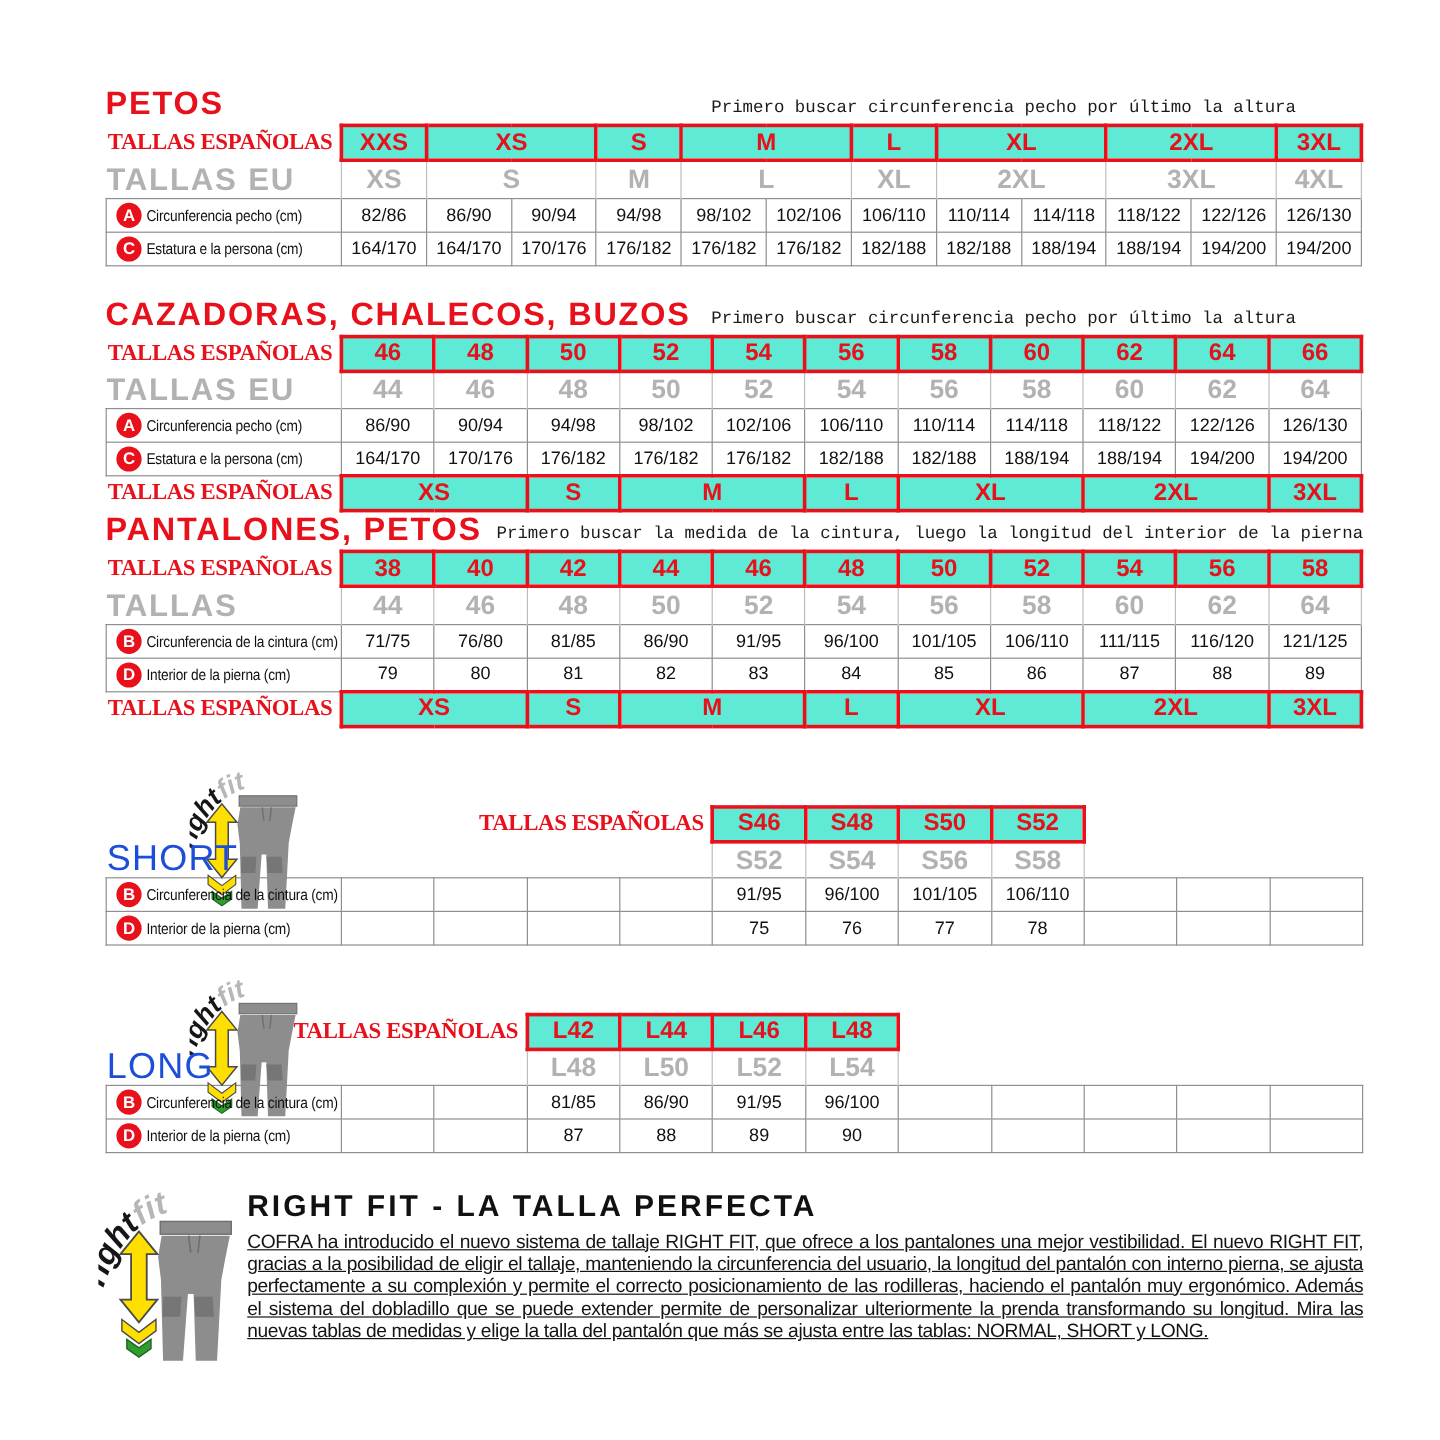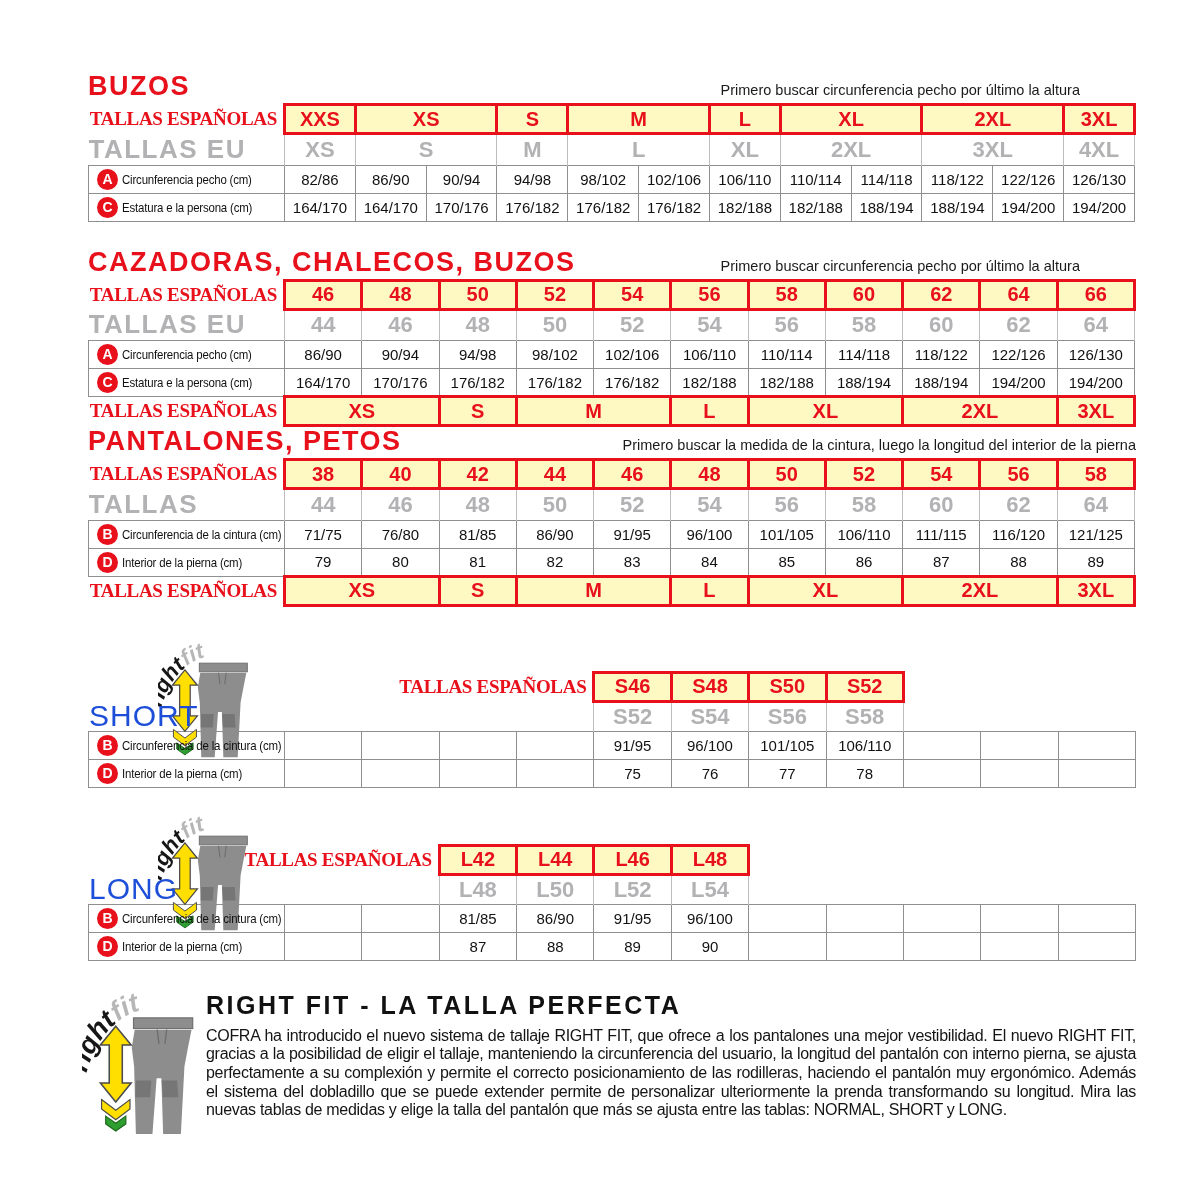--- a/index.html
+++ b/index.html
@@ -6,31 +6,31 @@
   html,body { background:#ffffff; }
   body {
     width:1200px; height:1200px; overflow:hidden; position:relative;
     font-family:"Liberation Sans", sans-serif; color:#111;
   }
   .page { padding:72px 0 0 88px; }
 
   
   .title-row { display:flex; justify-content:space-between; align-items:flex-end; width:1048px; margin-bottom:3px; }
   .title { color:var(--red); font-size:27px; font-weight:bold; letter-spacing:1.5px; line-height:28px; white-space:nowrap; }
-  .note { font-size:14.5px; color:#1a1a1a; padding-bottom:2px; white-space:nowrap; }
+  .note { font-size:14.5px; color:#1a1a1a; padding-bottom:2px; white-space:nowrap;font-family:Liberation Mono, monospace; }
   .note.pad { padding-right:56px; }
 
   
   table.sizetable { border-collapse:collapse; table-layout:fixed; width:1048px; }
   col.c-label { width:196px; }
   td { overflow:hidden; white-space:nowrap; vertical-align:middle; }
   td.lbl { border:none; }
   .es-lbl { color:var(--red); font-weight:bold; font-size:19px; text-align:right; padding-right:6px; letter-spacing:-0.3px;font-family:Liberation Serif, serif; }
   .eu-lbl { color:var(--gray); font-weight:bold; font-size:26px; letter-spacing:1.5px; text-align:left; }
-  .es-box { border:3px solid var(--red); color:var(--red); font-weight:bold; font-size:20px; text-align:center; height:29px; background:#fef9c3; }
+  .es-box { border:3px solid var(--red); color:var(--red); font-weight:bold; font-size:20px; text-align:center; height:29px; background:#5eead4; }
   .eu-cell { color:var(--gray); font-weight:bold; font-size:22px; text-align:center; height:30px;
              border-left:1px solid #bdbdbd; border-right:1px solid #bdbdbd; }
   .d-lbl { border:1px solid var(--border); height:28px; padding-left:7px; font-size:13px; }
   .d-cell { border:1px solid var(--border); font-size:15px; text-align:center; color:#111; }
   .void { border:none; }
   .cond { display:inline-block; transform:scaleX(0.88); transform-origin:left center; letter-spacing:-0.2px; vertical-align:middle; }
   .badge { display:inline-block; width:21px; height:21px; border-radius:50%; background:var(--red); color:#fff;
            font-weight:bold; font-size:14px; text-align:center; line-height:21px; margin:0 4px 0 1px; vertical-align:middle; }
 
   .block-camisa { margin-bottom:26px; }
@@ -42,30 +42,30 @@
   .rf-section.long { margin-top:56px; }
   .rf-name { position:absolute; left:1px; top:28px; font-size:30px; font-weight:normal; letter-spacing:1px; color:#1d4ed8; }
   .rf-logo { position:absolute; left:70px; top:-28px; width:98px; height:120px; }
   .rf-logo svg, .rf-logo2 svg { width:100%; height:100%; display:block; }
 
   
   .rf-block { position:relative; width:1048px; margin-top:30px; min-height:150px; }
   .rf-logo2 { position:absolute; left:-6px; top:2px; width:122px; height:148px; }
   .rf-content { margin-left:118px; }
   .rf-title { font-size:25px; font-weight:bold; letter-spacing:2.5px; color:#111; margin-bottom:7px; white-space:nowrap; }
-  .rf-body { font-size:16px; line-height:18.7px; letter-spacing:-0.3px; text-align:justify; color:#141414; }
+  .rf-body { font-size:16px; line-height:18.7px; letter-spacing:-0.3px; text-align:justify; color:#141414;text-decoration:underline; }
 </style>
 </head>
 <body>
 
 <div class="page">
 
   <section class="block-camisa">
     <div class="title-row">
-      <h2 class="title">BUZOS</h2>
+      <h2 class="title">PETOS</h2>
       <div class="note pad">Primero buscar circunferencia pecho por último la altura</div>
     </div>
     <table class="sizetable" id="t-camisa">
         <colgroup>
           <col class="c-label">
           <col>
           <col>
           <col>
           <col>
           <col>

